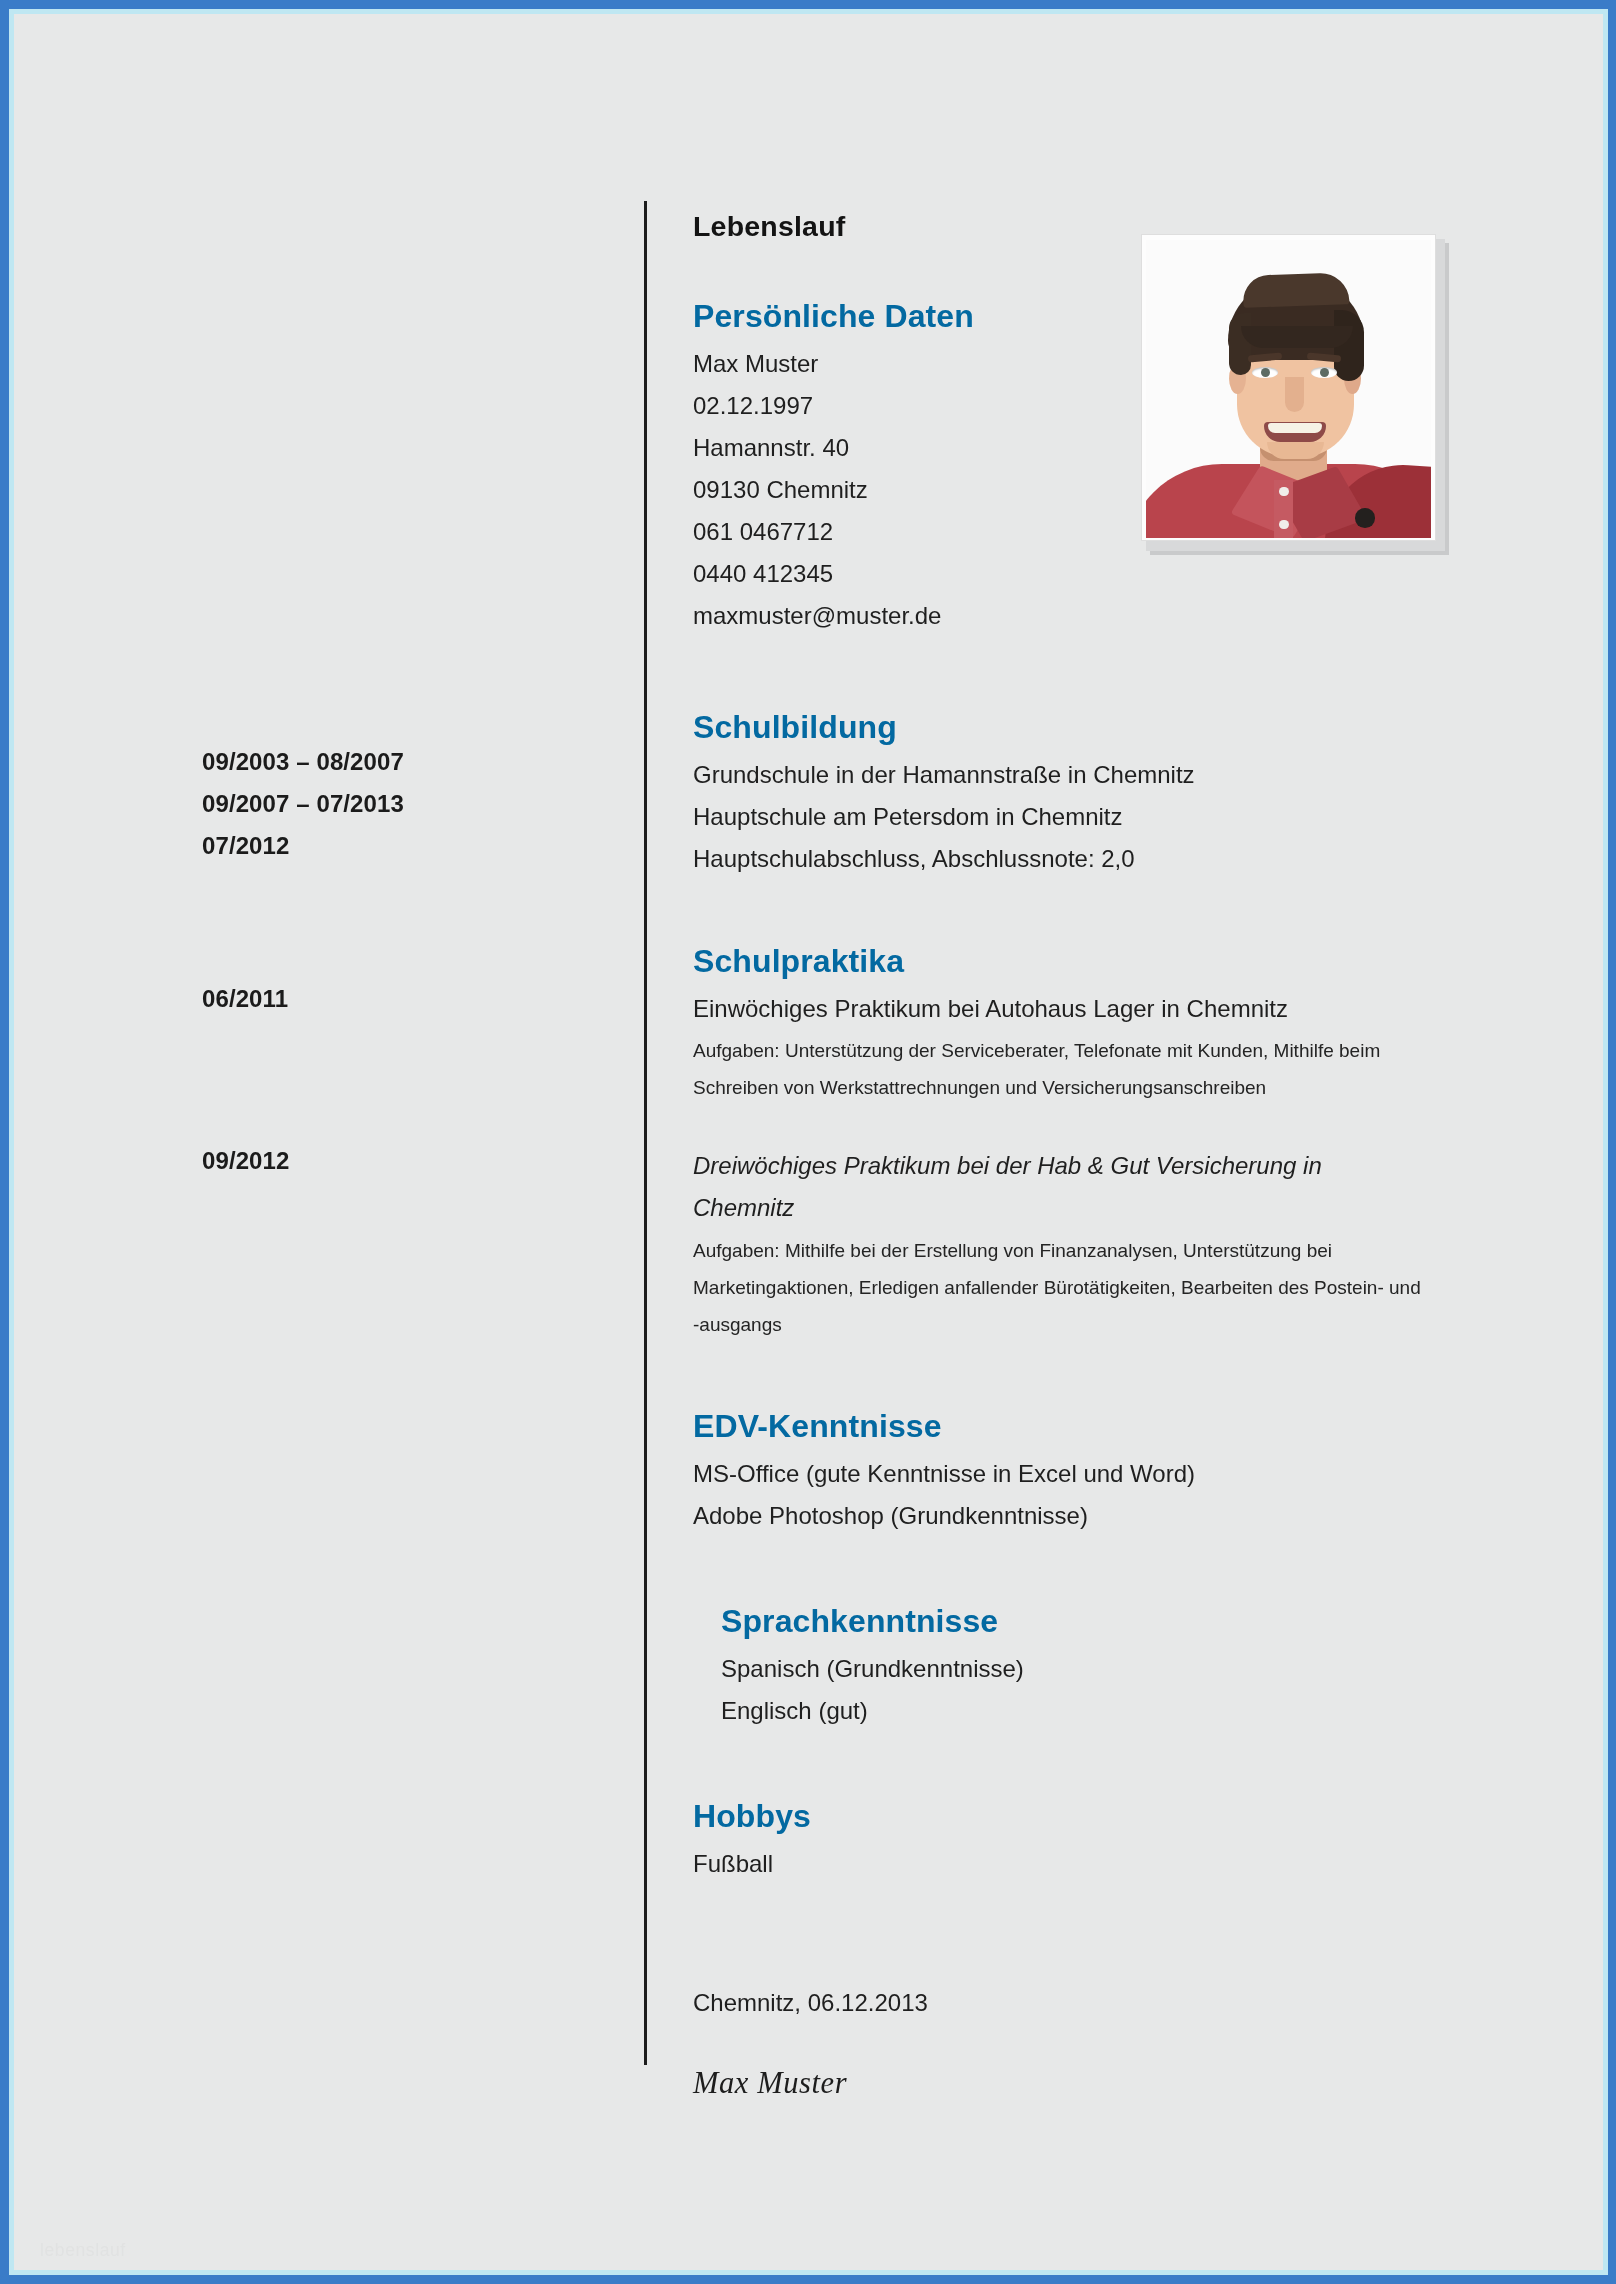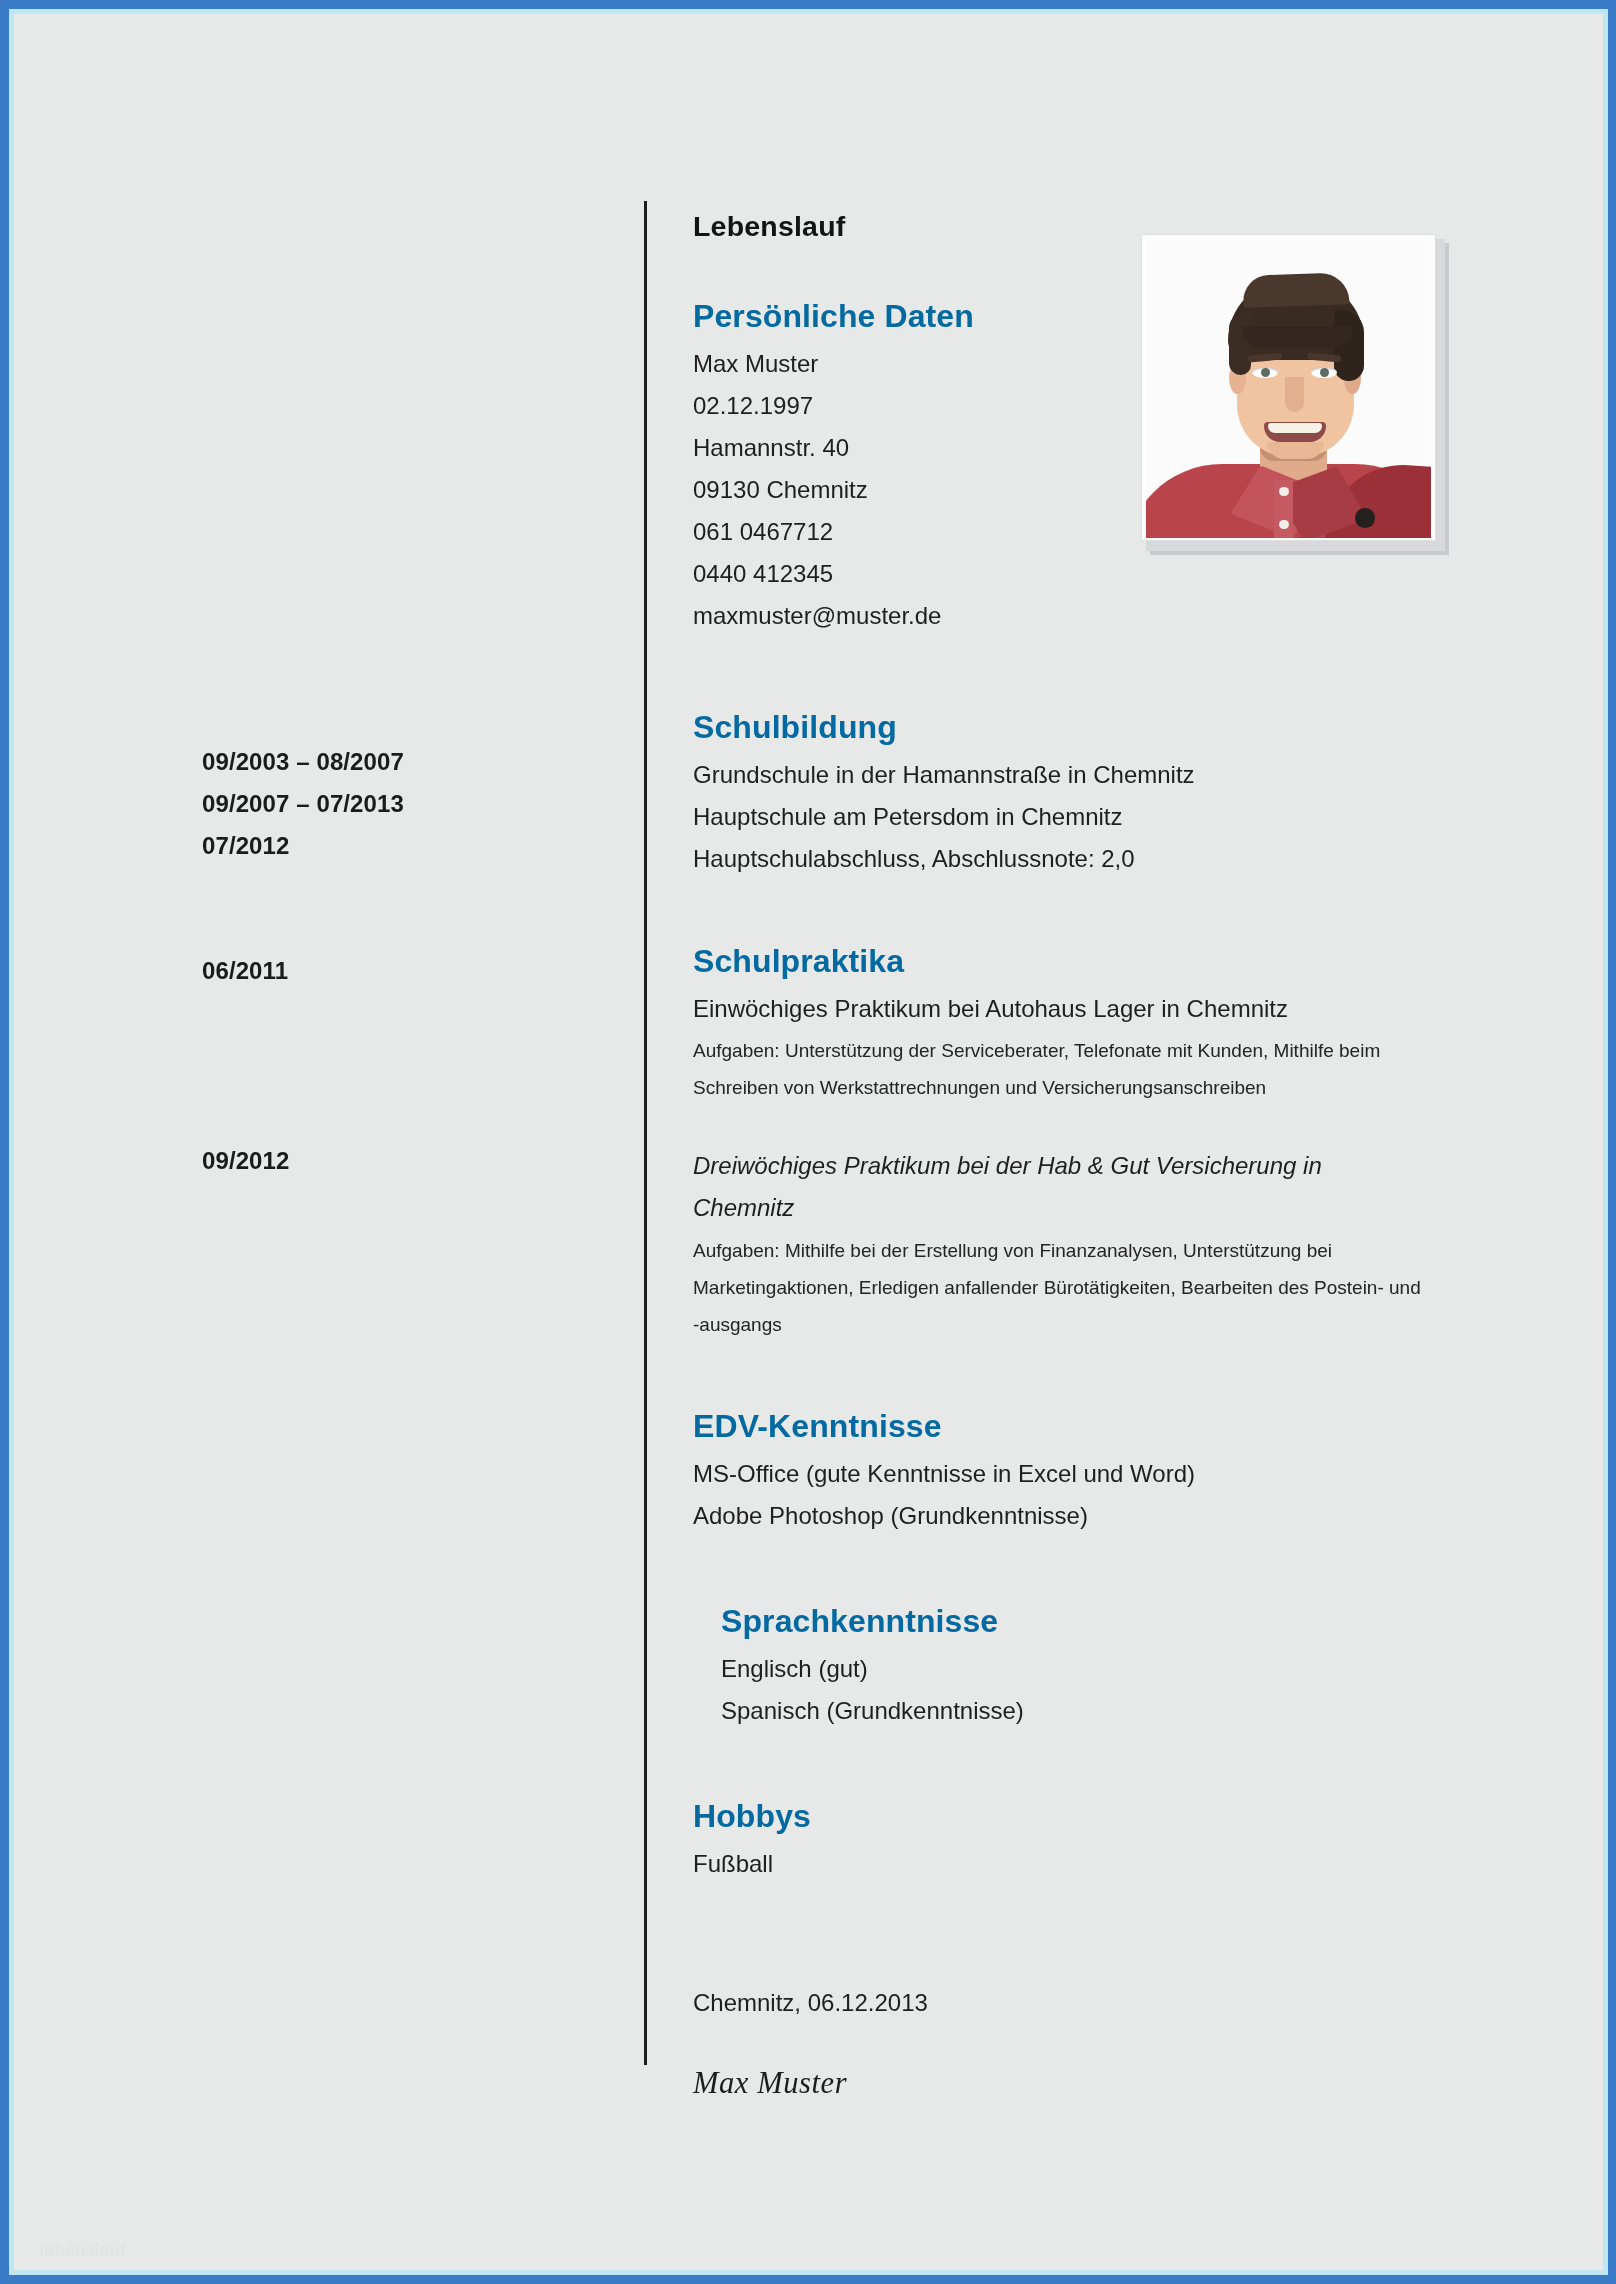--- a/index.html
+++ b/index.html
@@ -342,21 +342,21 @@
         <div class="p-mic"></div>
       </div>
     </div>
   </div>
 
   <div class="col-dates">
     <div class="date-line" style="top:739px;">09/2003 – 08/2007</div>
     <div class="date-line" style="top:781px;">09/2007 – 07/2013</div>
     <div class="date-line" style="top:823px;">07/2012</div>
 
-    <div class="date-line" style="top:948px;">06/2011</div>
+    <div class="date-line" style="top:976px;">06/2011</div>
     <div class="date-line" style="top:1138px;">09/2012</div>
   </div>
 
   <div class="col-main">
 
     <div class="block" style="top:201px;">
       <div class="doc-title">Lebenslauf</div>
     </div>
 
     <div class="block" style="top:289px;">
@@ -389,22 +389,22 @@
     </div>
 
     <div class="block" style="top:1399px;">
       <div class="sec-head">EDV-Kenntnisse</div>
       <div class="line">MS-Office (gute Kenntnisse in Excel und Word)</div>
       <div class="line">Adobe Photoshop (Grundkenntnisse)</div>
     </div>
 
     <div class="block" style="top:1594px;margin-left:28px;">
       <div class="sec-head">Sprachkenntnisse</div>
+      <div class="line">Spanisch (Grundkenntnisse)</div>
       <div class="line">Englisch (gut)</div>
-      <div class="line">Spanisch (Grundkenntnisse)</div>
     </div>
 
     <div class="block" style="top:1789px;">
       <div class="sec-head">Hobbys</div>
       <div class="line">Fußball</div>
     </div>
 
     <div class="block" style="top:1973px;">
       <div class="line">Chemnitz, 06.12.2013</div>
     </div>

